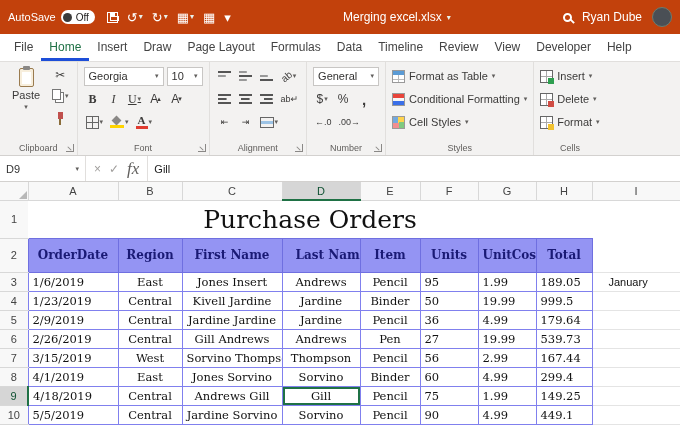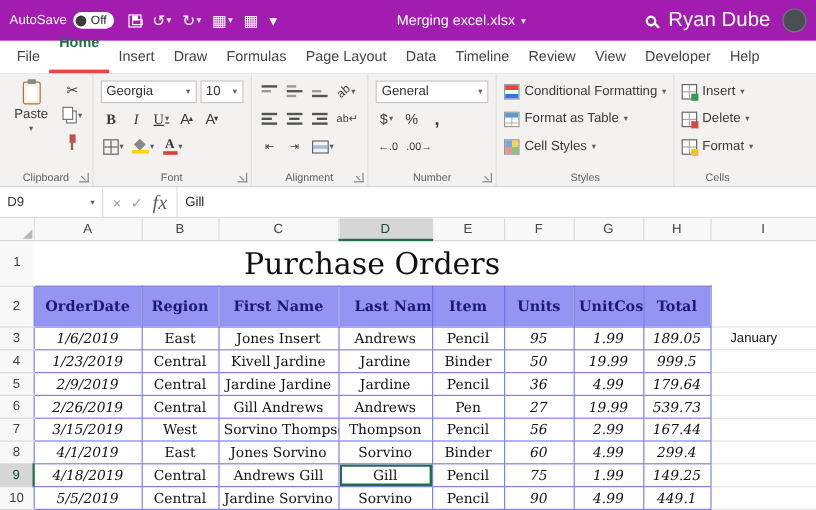--- a/index.html
+++ b/index.html
@@ -1,46 +1,46 @@
 <!DOCTYPE html>
 <html><head>
 <meta charset="utf-8">
 <style>
   * { box-sizing: border-box; margin:0; padding:0; }
   html,body { width:680px; height:425px; overflow:hidden; background:#fff;
     font-family:"Liberation Sans", sans-serif; font-size:12px; color:#333; }
 
   
-  .titlebar { height:30px; background:#a21caf; display:flex; align-items:center;
+  .titlebar { height:30px; background:#c2410c; display:flex; align-items:center;
     padding:17px 8px; gap:8px; color:#fff; }
   .autosave { display:flex; align-items:center; gap:5px; font-size:11px; }
   .toggle { background:#fff; border-radius:9px; height:14px; padding:1px 6px 1px 2px;
     display:flex; align-items:center; gap:4px; color:#222; font-size:10px; }
   .knob { width:9px; height:9px; border-radius:50%; background:#3b3b3b; }
   .qat { display:flex; align-items:center; gap:9px; margin-left:4px; }
   .qat .ic { color:#fff; font-size:13px; line-height:1; display:inline-flex; align-items:center; gap:1px; }
   .disk { width:11px; height:11px; border:1px solid #fff; position:relative; }
   .disk:before { content:""; position:absolute; top:0; left:2px; width:5px; height:4px; background:#fff; }
   .disk:after { content:""; position:absolute; bottom:1px; left:2px; width:7px; height:3px; border:1px solid #fff; }
   .dd-w { font-size:8px; color:#e8f2ec; }
   .doc-title { flex:1; text-align:center; font-size:12px; color:#fff; display:flex;
     justify-content:center; align-items:center; gap:5px; }
   .tb-right { display:flex; align-items:center; gap:10px; }
   .search { width:9px; height:9px; border:2px solid #fff; border-radius:50%; position:relative; }
   .search:after { content:""; position:absolute; width:6px; height:2px; background:#fff;
     transform:rotate(45deg); right:-5px; bottom:-2px; }
-  .user-name { font-size:17px; color:#fff; }
+  .user-name { font-size:12px; color:#fff; }
   .avatar { width:20px; height:20px; border-radius:50%; background:#4a4f55;
     border:1px solid #6b7d72; }
 
   
   .tabsrow { height:28px; background:#fff; display:flex; align-items:flex-end;
     padding-left:6px; border-bottom:1px solid #e1dfdd; }
   .tab { padding:5px 8px 7px; font-size:12px; color:#444; cursor:default; white-space:nowrap; }
-  .tab.active { color:#1f7145; font-weight:bold; border-bottom:3px solid #ef4444; padding-bottom:16px; }
+  .tab.active { color:#1f7145; font-weight:normal; border-bottom:3px solid #1d4ed8; padding-bottom:4px; }
 
   
   .ribbon { height:94px; background:#f3f2f1; display:flex; border-bottom:1px solid #d3d1cf; }
   .group { position:relative; padding:4px 6px 16px; border-right:1px solid #e1dfdd;
     display:flex; gap:4px; align-items:flex-start; }
   .glabel { position:absolute; bottom:2px; left:0; right:0; text-align:center;
     font-size:9px; color:#605e5c; }
   .launch { position:absolute; right:3px; bottom:3px; width:8px; height:8px;
     border-right:1px solid #8a8886; border-bottom:1px solid #8a8886; }
   .launch:after { content:""; position:absolute; right:1px; bottom:2px; width:5px; height:1px;
@@ -130,21 +130,21 @@
   .rh.sel { background:#d6d6d6; border-right:2px solid #1f7145; color:#0f5132; }
   .title-td { height:38px; text-align:center; font-family:"DejaVu Serif", serif;
     font-size:25px; color:#111; }
   .h2 { background:#9494f3; border:1px solid #6f6fe0; color:#1a1a75;
     font-family:"DejaVu Serif", serif; font-weight:bold; font-size:12px;
     text-align:center; height:34px; white-space:normal; vertical-align:middle; line-height:14px; }
   .h2.pad { padding:0 13px; }
   .h2.bw { overflow-wrap:anywhere; padding:0 4px; }
   .c { border:1px solid #8080ee; font-family:"DejaVu Serif", serif; font-size:11.5px;
     color:#111; height:19px; padding:0 4px; }
-  .rt { text-align:center;font-style:italic; } .ctt { text-align:center; } .lt { text-align:left; }
+  .rt { text-align:left; } .ctt { text-align:center; } .lt { text-align:left; }
   .ic-cell { border-right:1px solid #e4e4e4; border-bottom:1px solid #e4e4e4;
     font-size:11px; color:#111; padding:0 16px; }
   .plain { border:none; }
   .selcell { box-shadow: inset 0 0 0 2px #1f7145; }
 </style>
 </head>
 <body>
 
 <div class="titlebar">
   <div class="autosave">
@@ -173,22 +173,22 @@
     <span class="user-name">Ryan Dube</span>
     <span class="avatar"></span>
   </div>
 </div>
 
 <div class="tabsrow">
   <span class="tab">File</span>
   <span class="tab active">Home</span>
   <span class="tab">Insert</span>
   <span class="tab">Draw</span>
+  <span class="tab">Page Layout</span>
   <span class="tab">Formulas</span>
-  <span class="tab">Page Layout</span>
   <span class="tab">Data</span>
   <span class="tab">Timeline</span>
   <span class="tab">Review</span>
   <span class="tab">View</span>
   <span class="tab">Developer</span>
   <span class="tab">Help</span>
 </div>
 
 <div class="ribbon">
 
@@ -290,21 +290,21 @@
           </span>
       </div>
     </div>
     <span class="glabel">Alignment</span>
     <span class="launch"></span>
   </div>
 
   <div class="group">
     <div class="col">
       <div class="rrow">
-        <span class="combo" style="width:94px">
+        <span class="combo" style="width:66px">
           <span>General</span>
             <span class="dd">▾</span>
         </span>
       </div>
       <div class="rrow">
         <span class="btn">$<span class="dd">▾</span></span>
         <span class="btn">%</span>
         <span class="btn" style="font-size:15px;font-weight:bold">,</span>
       </div>
       <div class="rrow">
@@ -312,27 +312,27 @@
         <span class="btn small-t">.00→</span>
       </div>
     </div>
     <span class="glabel">Number</span>
     <span class="launch"></span>
   </div>
 
   <div class="group">
     <div class="col">
       <div class="style-row">
+        <span class="ft-ic"></span>
+        <span>Format as Table</span>
+        <span class="dd">▾</span>
+      </div>
+      <div class="style-row">
         <span class="cf-ic"></span>
         <span>Conditional Formatting</span>
-        <span class="dd">▾</span>
-      </div>
-      <div class="style-row">
-        <span class="ft-ic"></span>
-        <span>Format as Table</span>
         <span class="dd">▾</span>
       </div>
       <div class="style-row">
         <span class="cs-ic"></span>
         <span>Cell Styles</span>
         <span class="dd">▾</span>
       </div>
     </div>
     <span class="glabel">Styles</span>
   </div>

